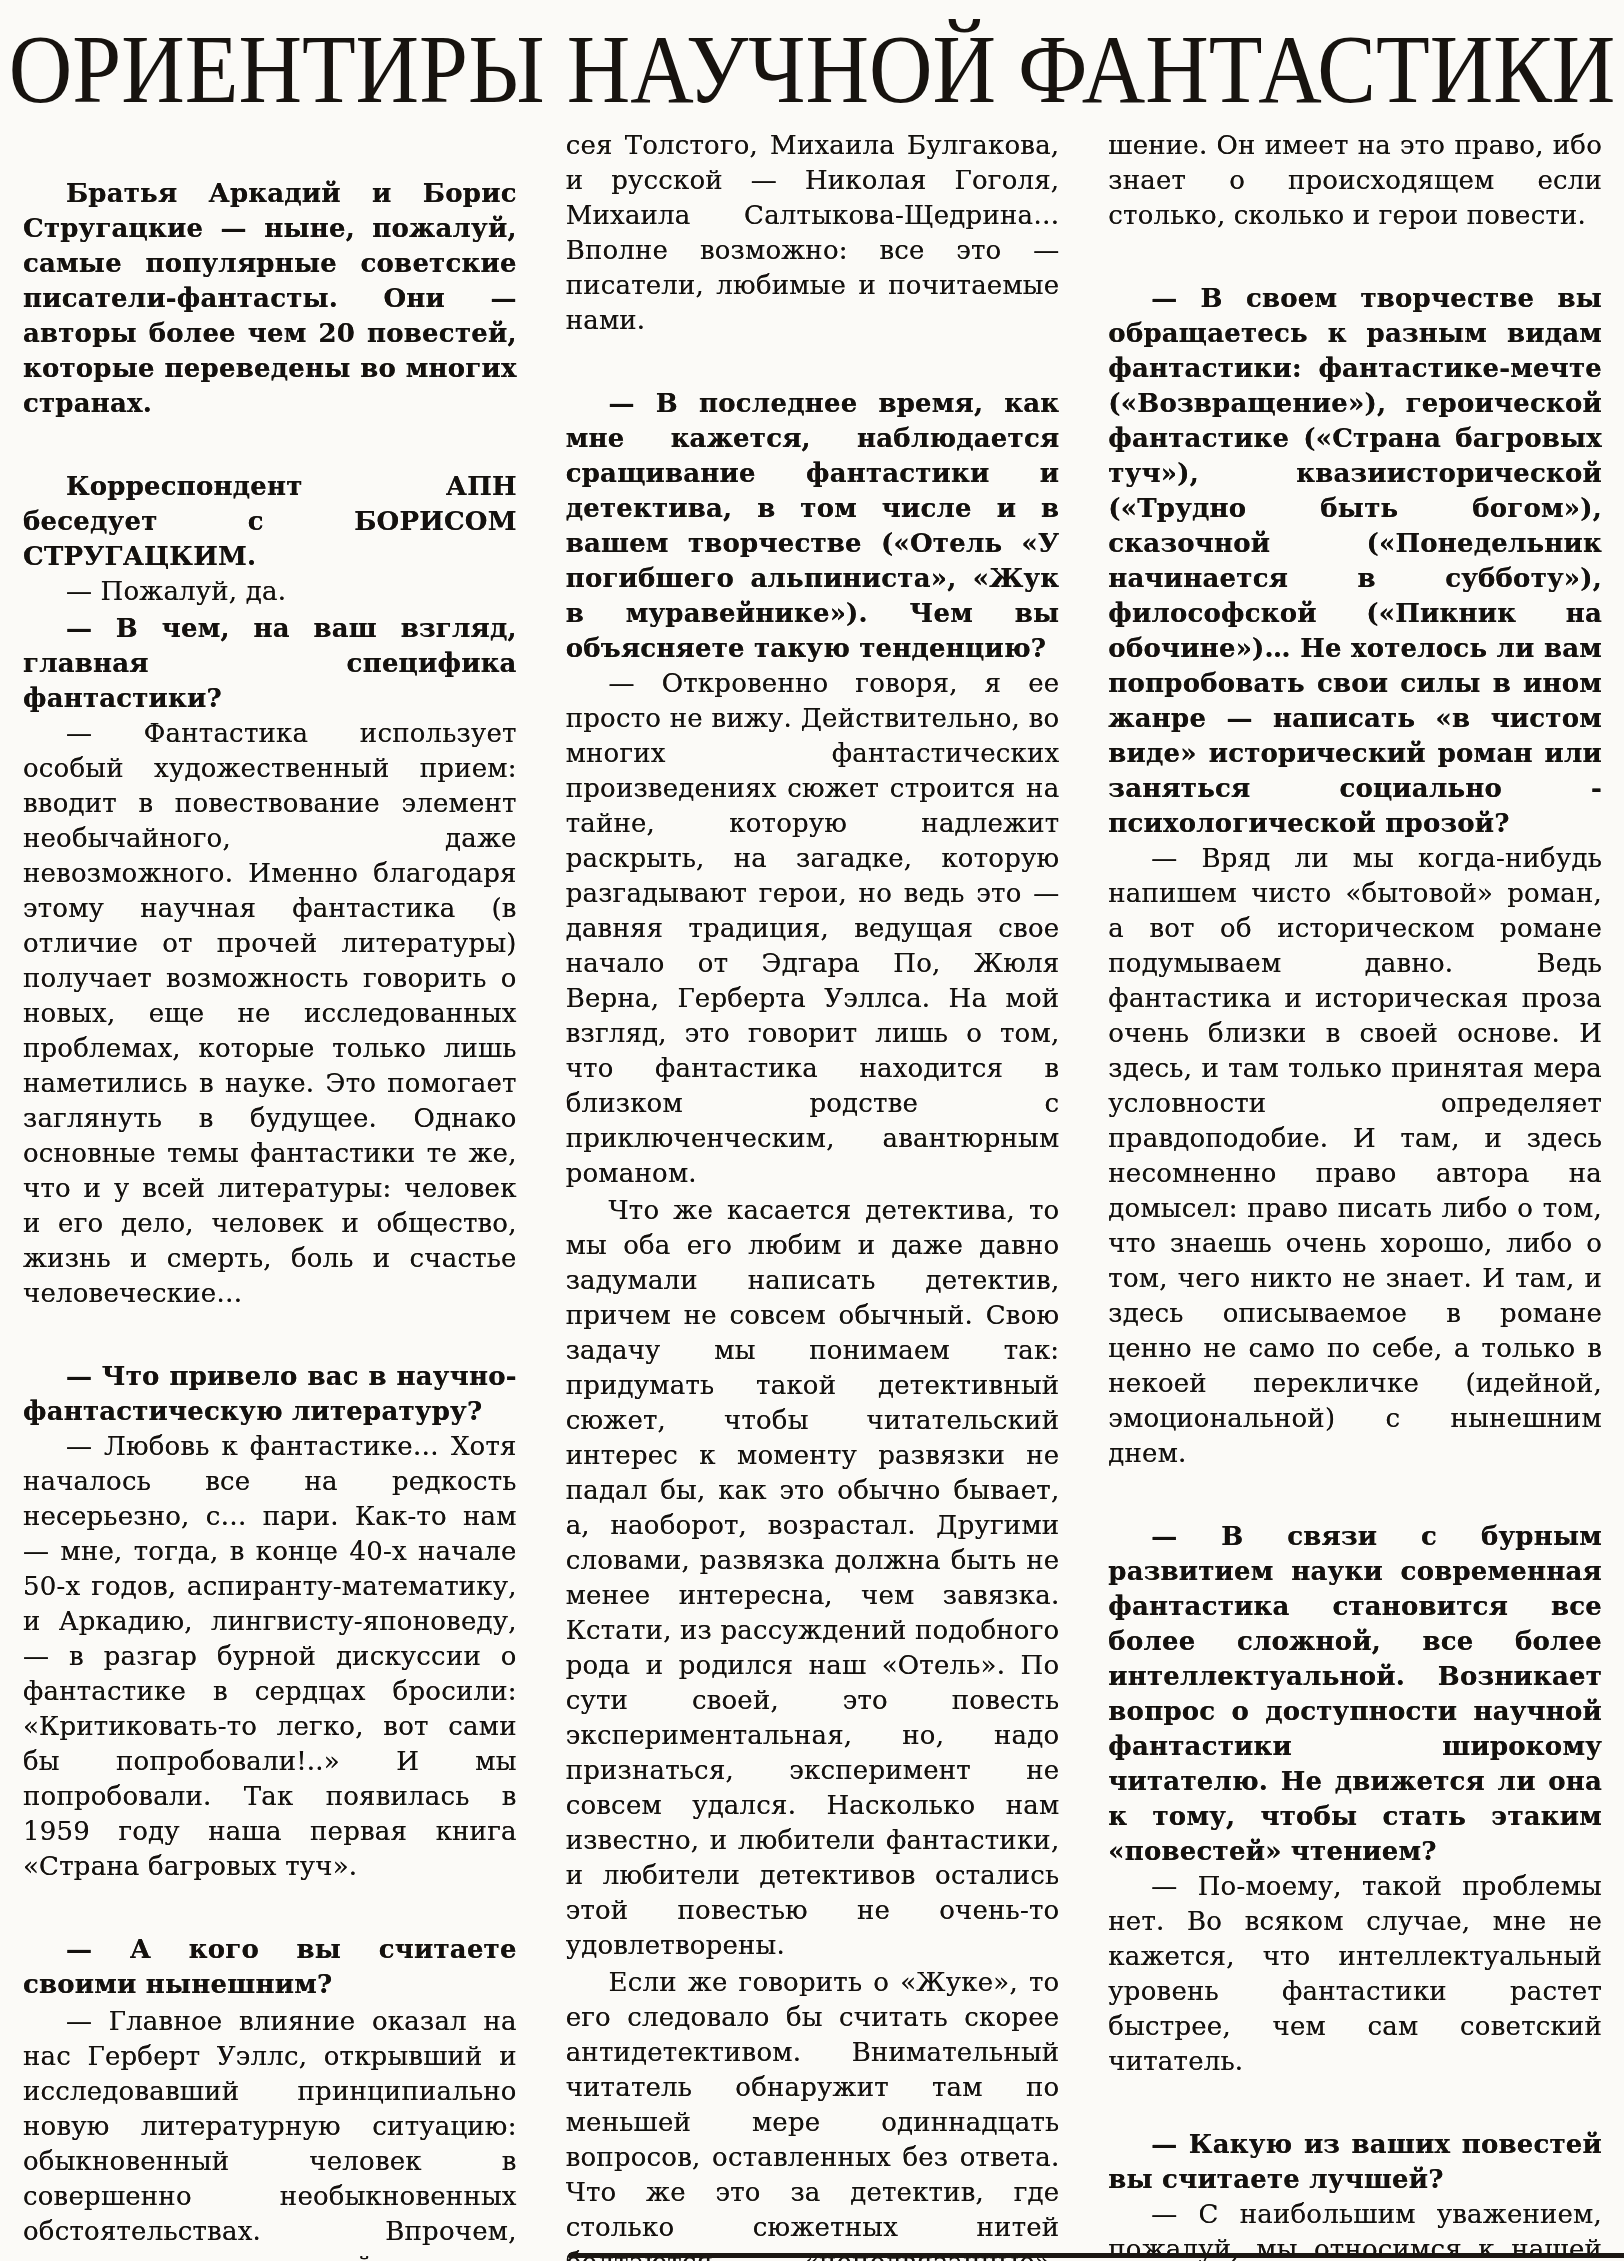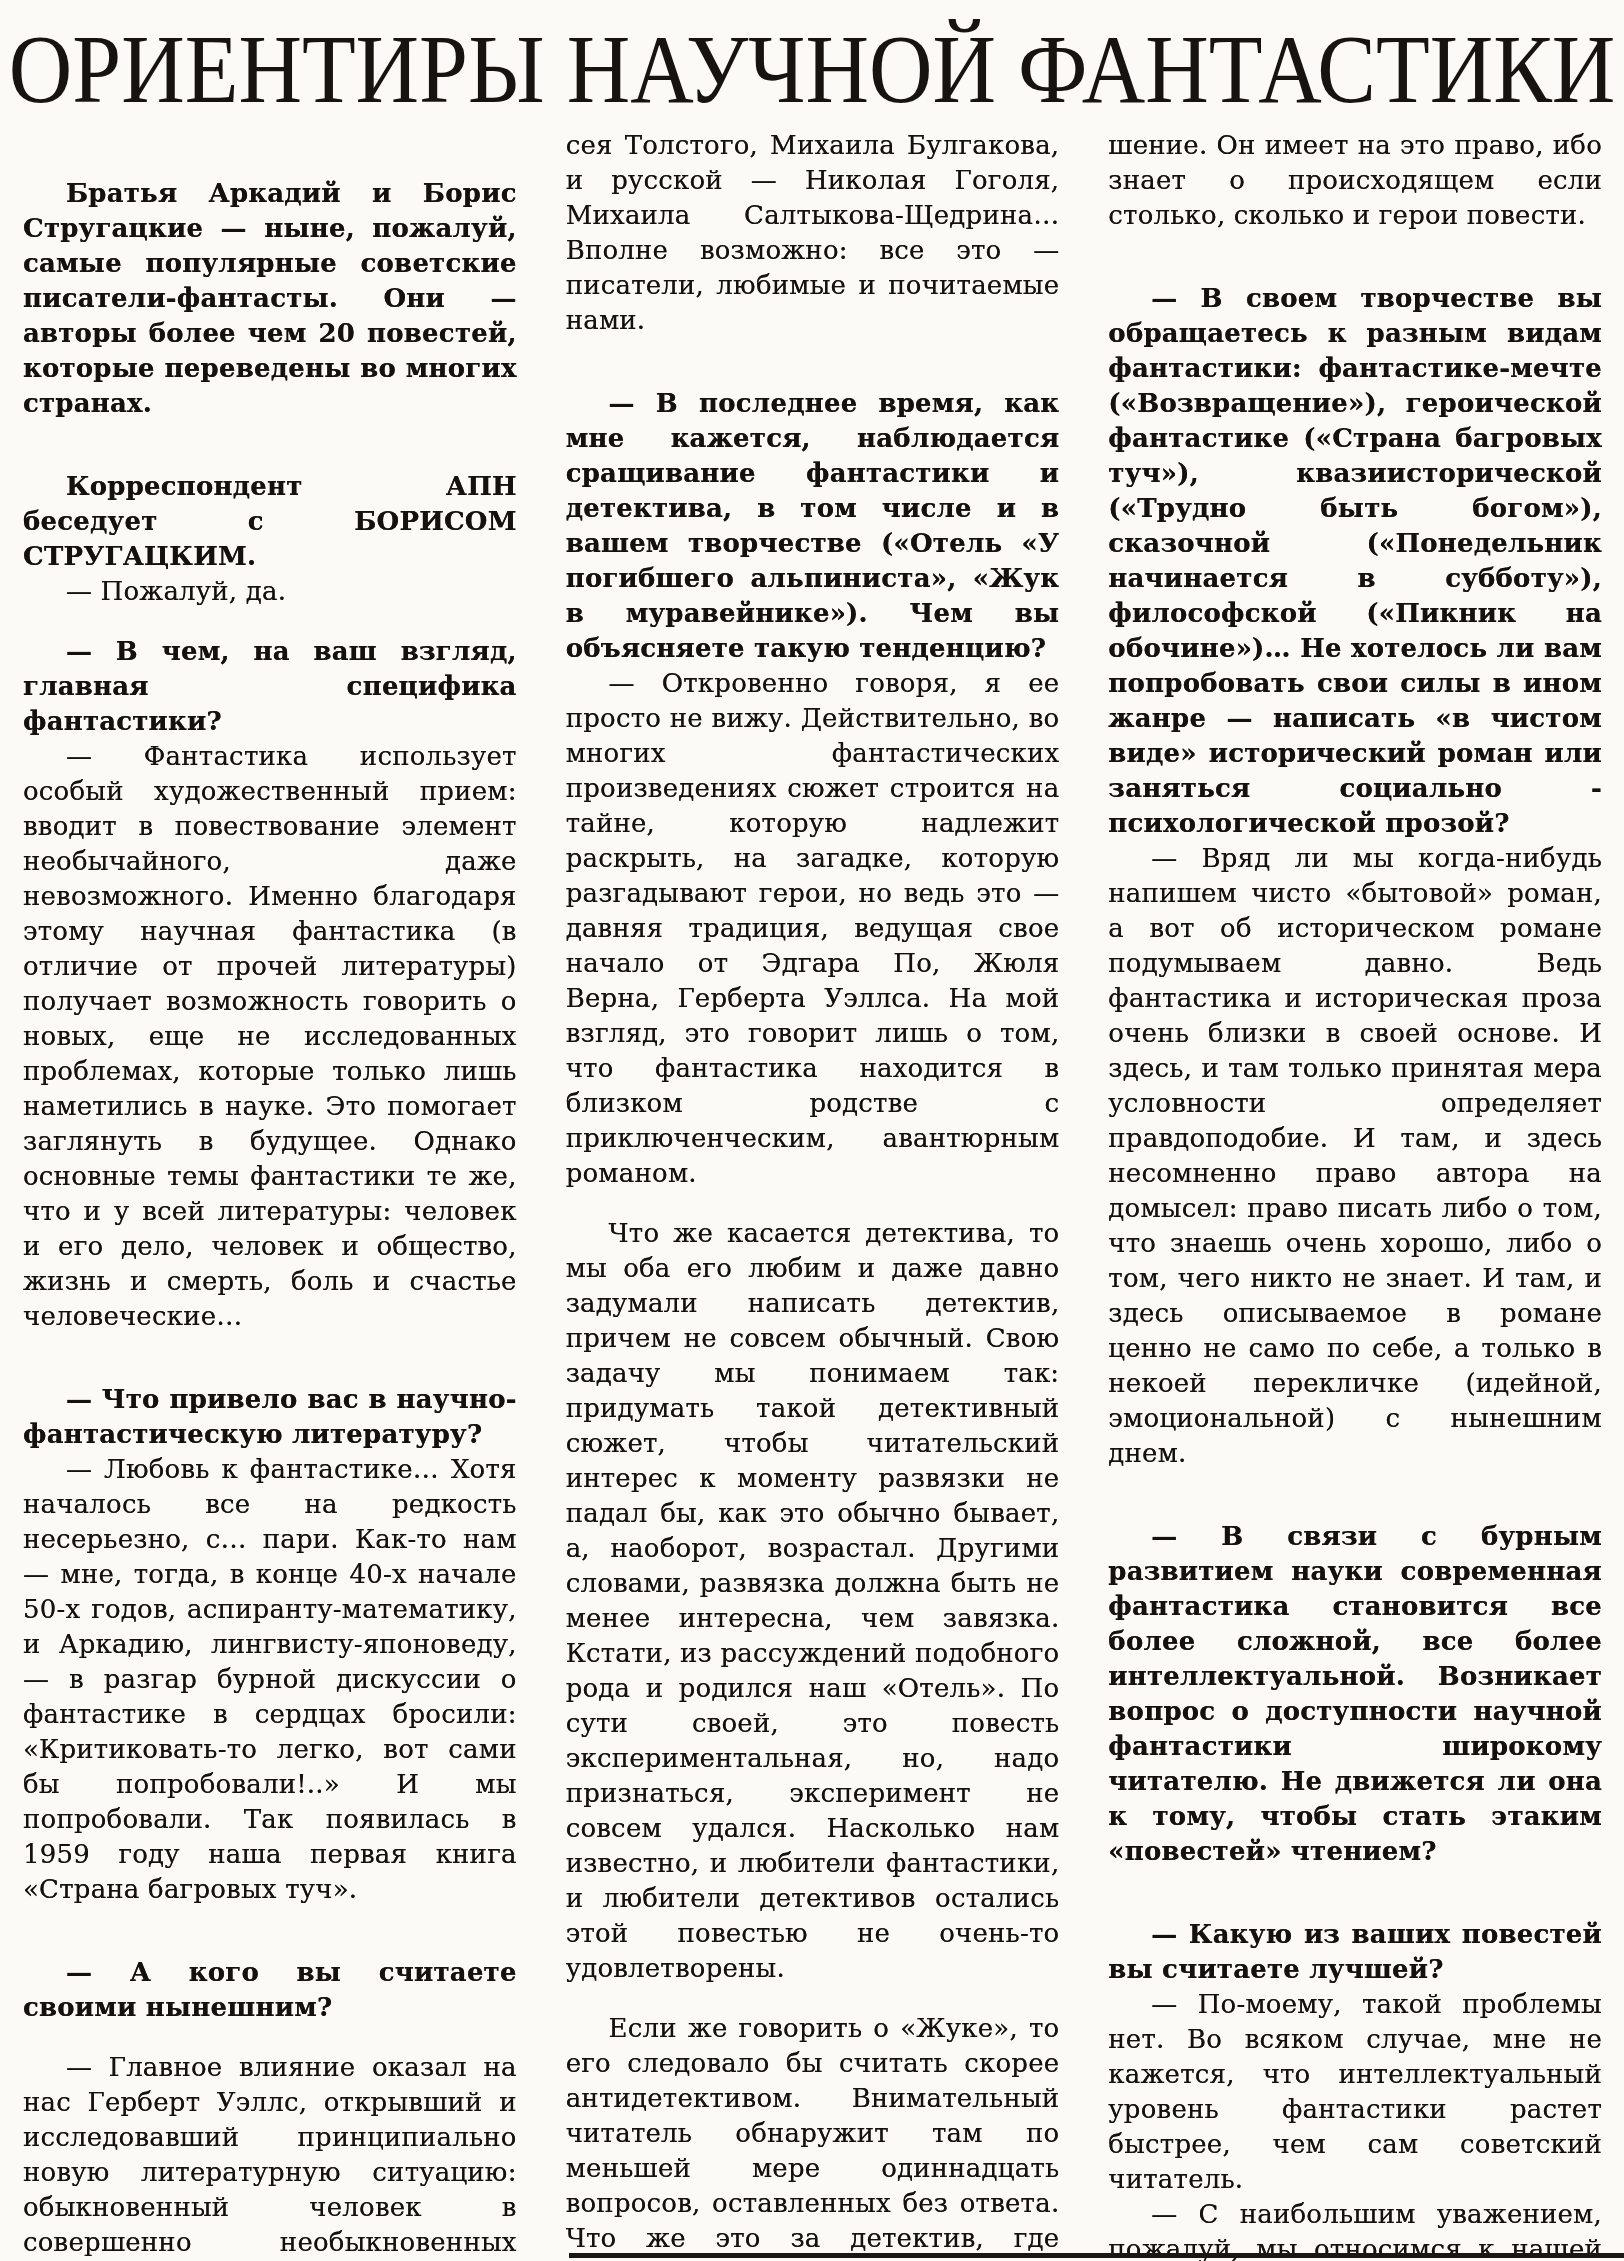--- a/index.html
+++ b/index.html
@@ -36,21 +36,21 @@
     flex: 1 1 0;
     text-align: justify;
     font-size: 26px;
     line-height: 35px;
     letter-spacing: 0.2px;
     text-shadow: 0 0 0.6px rgba(10, 8, 5, 0.75);
   }
   .para { margin: 0; }
   .para.indent { text-indent: 1.65em; }
   .para.bold { font-weight: 700; margin-top: 48px; }
-  .para.gap { margin-top: 25px; }
+  .para.gap { margin-top: 2px; }
   .bottom-rule {
     position: absolute;
     left: 569px;
     right: 0;
     bottom: 3.5px;
     height: 4.4px;
     background: #1b1713;
   }
 </style>
 </head>
@@ -79,20 +79,20 @@
       <p class="para bold indent">— В последнее время, как мне кажется, наблюдается сращивание фантастики и детектива, в том числе и в вашем творчестве («Отель «У погибшего альпиниста», «Жук в муравейнике»). Чем вы объясняете такую тенденцию?</p>
       <p class="para indent">— Откровенно говоря, я ее просто не вижу. Действительно, во многих фантастических произведениях сюжет строится на тайне, которую надлежит раскрыть, на загадке, которую разгадывают герои, но ведь это — давняя традиция, ведущая свое начало от Эдгара По, Жюля Верна, Герберта Уэллса. На мой взгляд, это говорит лишь о том, что фантастика находится в близком родстве с приключенческим, авантюрным романом.</p>
       <p class="para indent gap">Что же касается детектива, то мы оба его любим и даже давно задумали написать детектив, причем не совсем обычный. Свою задачу мы понимаем так: придумать такой детективный сюжет, чтобы читательский интерес к моменту развязки не падал бы, как это обычно бывает, а, наоборот, возрастал. Другими словами, развязка должна быть не менее интересна, чем завязка. Кстати, из рассуждений подобного рода и родился наш «Отель». По сути своей, это повесть экспериментальная, но, надо признаться, эксперимент не совсем удался. Насколько нам известно, и любители фантастики, и любители детективов остались этой повестью не очень-то удовлетворены.</p>
       <p class="para indent gap">Если же говорить о «Жуке», то его следовало бы считать скорее антидетективом. Внимательный читатель обнаружит там по меньшей мере одиннадцать вопросов, оставленных без ответа. Что же это за детектив, где столько сюжетных нитей болтаются «неподвязанные», неприбранные, кое-как??.. Конечно, «Жук» ни в коей мере не детектив. Это повесть о том, как принимаются решения, причем и читатель приглашается тоже принять свое собственное ре-</p>
     </div>
   <div class="col">
       <p class="para">шение. Он имеет на это право, ибо знает о происходящем если столько, сколько и герои повести.</p>
       <p class="para bold indent">— В своем творчестве вы обращаетесь к разным видам фантастики: фантастике-мечте («Возвращение»), героической фантастике («Страна багровых туч»), квазиисторической («Трудно быть богом»), сказочной («Понедельник начинается в субботу»), философской («Пикник на обочине»)… Не хотелось ли вам попробовать свои силы в ином жанре — написать «в чистом виде» исторический роман или заняться социально - психологической прозой?</p>
       <p class="para indent">— Вряд ли мы когда-нибудь напишем чисто «бытовой» роман, а вот об историческом романе подумываем давно. Ведь фантастика и историческая проза очень близки в своей основе. И здесь, и там только принятая мера условности определяет правдоподобие. И там, и здесь несомненно право автора на домысел: право писать либо о том, что знаешь очень хорошо, либо о том, чего никто не знает. И там, и здесь описываемое в романе ценно не само по себе, а только в некоей перекличке (идейной, эмоциональной) с нынешним днем.</p>
       <p class="para bold indent">— В связи с бурным развитием науки современная фантастика становится все более сложной, все более интеллектуальной. Возникает вопрос о доступности научной фантастики широкому читателю. Не движется ли она к тому, чтобы стать этаким «повестей» чтением?</p>
+      <p class="para indent">— По-моему, такой проблемы нет. Во всяком случае, мне не кажется, что интеллектуальный уровень фантастики растет быстрее, чем сам советский читатель.</p>
       <p class="para bold indent">— Какую из ваших повестей вы считаете лучшей?</p>
-      <p class="para indent">— По-моему, такой проблемы нет. Во всяком случае, мне не кажется, что интеллектуальный уровень фантастики растет быстрее, чем сам советский читатель.</p>
       <p class="para indent">— С наибольшим уважением, пожалуй, мы относимся к нашей повести «Улитка на склоне». Но, как водится, любимое детище — последнее. Так сказать, «поздний ребенок» — повесть «Хромая судьба», которую мы только что закончили.</p>
     </div>
 </main>
 
 <div class="bottom-rule"></div>
 
 
 </body></html>

